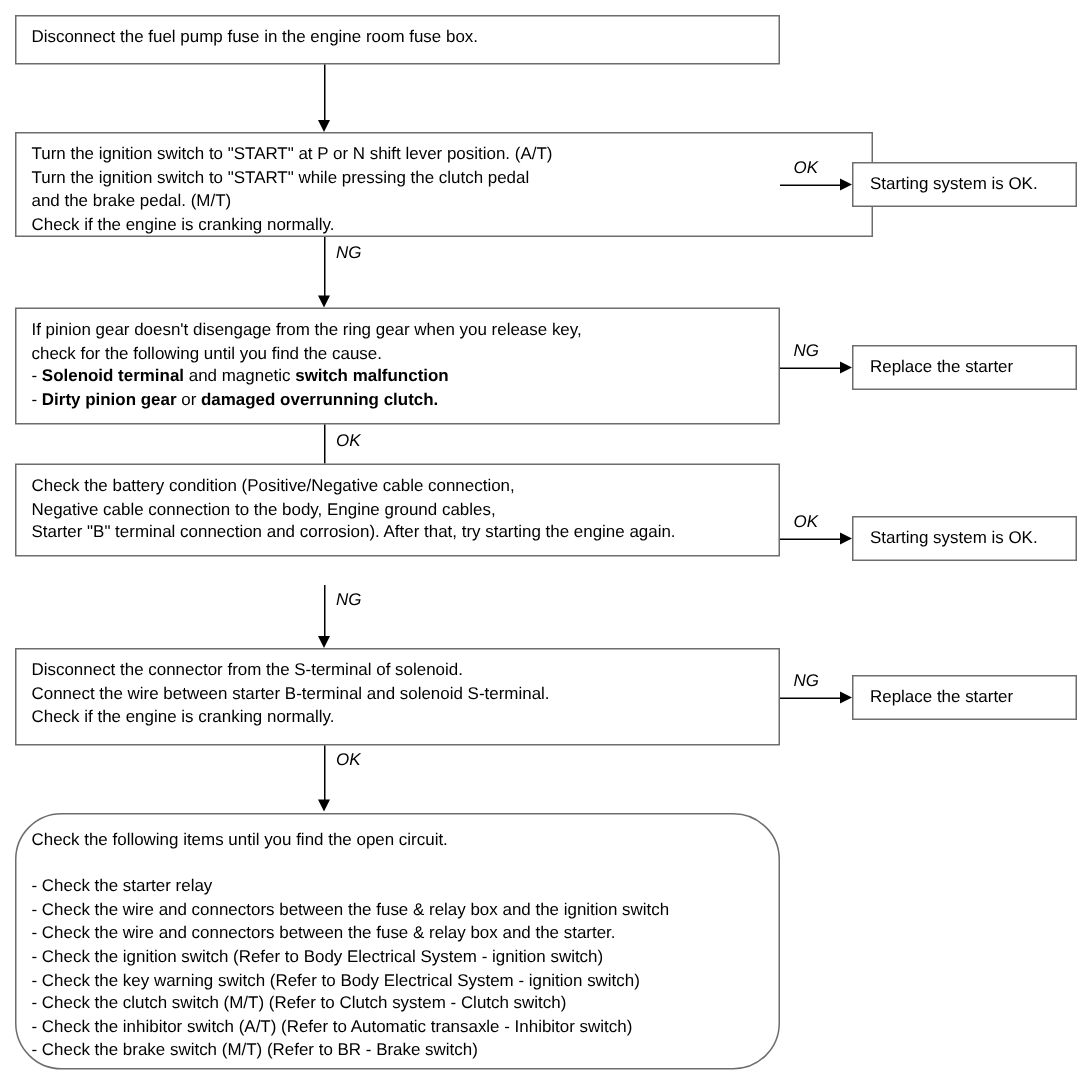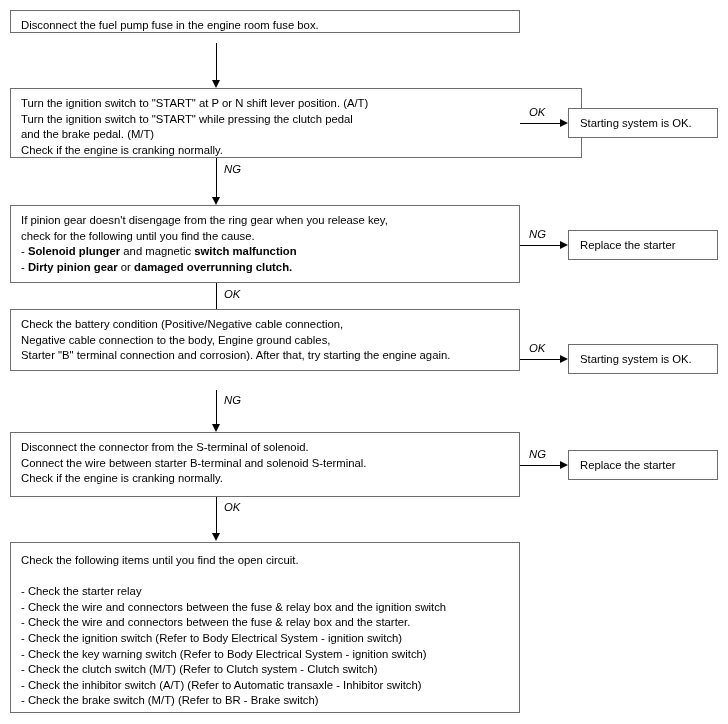--- a/index.html
+++ b/index.html
@@ -85,21 +85,21 @@
     color: #000;
     white-space: nowrap;
     font-style: italic;
   }
 </style>
 </head>
 <body>
 
 <div id="canvas">
 
-  <div class="box" style="left:10px; top:10px; width:510px; height:23px;">
+  <div class="box" style="left:10px; top:10px; width:510px; height:33px;">
     <div class="box-inner">
       <div class="line">Disconnect the fuel pump fuse in the engine room fuse box.</div>
     </div>
   </div>
 
   <div class="vconn" style="left:216px; top:43px; height:37px;"></div>
   <div class="vconn-head" style="left:212px; top:80px;"></div>
 
   <div class="box" style="left:10px; top:88px; width:572px; height:70px;">
     <div class="box-inner">
@@ -118,21 +118,21 @@
   </div>
 
   <div class="vconn" style="left:216px; top:158px; height:40px;"></div>
   <div class="vconn-head" style="left:212px; top:197px;"></div>
   <div class="edge-label" style="left:224px; top:163px;">NG</div>
 
   <div class="box" style="left:10px; top:205px; width:510px; height:78px;">
     <div class="box-inner">
       <div class="line">If pinion gear doesn't disengage from the ring gear when you release key,</div>
       <div class="line">check for the following until you find the cause.</div>
-      <div class="line">- <b>Solenoid plunger</b> and magnetic <b>switch malfunction</b></div>
+      <div class="line">- <b>Solenoid terminal</b> and magnetic <b>switch malfunction</b></div>
       <div class="line">- <b>Dirty pinion gear</b> or <b>damaged overrunning clutch.</b></div>
     </div>
   </div>
 
   <div class="edge-label" style="left:529px; top:228px;">NG</div>
   <div class="hconn" style="left:520px; top:245px; width:46px;"></div>
   <div class="hconn-head" style="left:560px; top:241px;"></div>
   <div class="result-box" style="left:568px; top:230px; width:150px; height:30px;">
     <span class="result-label">Replace the starter</span>
   </div>
@@ -172,21 +172,21 @@
   <div class="hconn" style="left:520px; top:465px; width:46px;"></div>
   <div class="hconn-head" style="left:560px; top:461px;"></div>
   <div class="result-box" style="left:568px; top:450px; width:150px; height:30px;">
     <span class="result-label">Replace the starter</span>
   </div>
 
   <div class="vconn" style="left:216px; top:497px; height:37px;"></div>
   <div class="vconn-head" style="left:212px; top:533px;"></div>
   <div class="edge-label" style="left:224px; top:501px;">OK</div>
 
-  <div class="box" style="left:10px; top:542px; width:510px; height:171px;">
+  <div class="box" style="left:10px; top:542px; width:510px; height:171px;border-radius:31px;">
     <div class="box-inner" style="padding-top:10px;">
       <div class="line">Check the following items until you find the open circuit.</div>
       <div class="line blank"></div>
       <div class="line">- Check the starter relay</div>
       <div class="line">- Check the wire and connectors between the fuse &amp; relay box and the ignition switch</div>
       <div class="line">- Check the wire and connectors between the fuse &amp; relay box and the starter.</div>
       <div class="line">- Check the ignition switch (Refer to Body Electrical System - ignition switch)</div>
       <div class="line">- Check the key warning switch (Refer to Body Electrical System - ignition switch)</div>
       <div class="line">- Check the clutch switch (M/T) (Refer to Clutch system - Clutch switch)</div>
       <div class="line">- Check the inhibitor switch (A/T) (Refer to Automatic transaxle - Inhibitor switch)</div>

